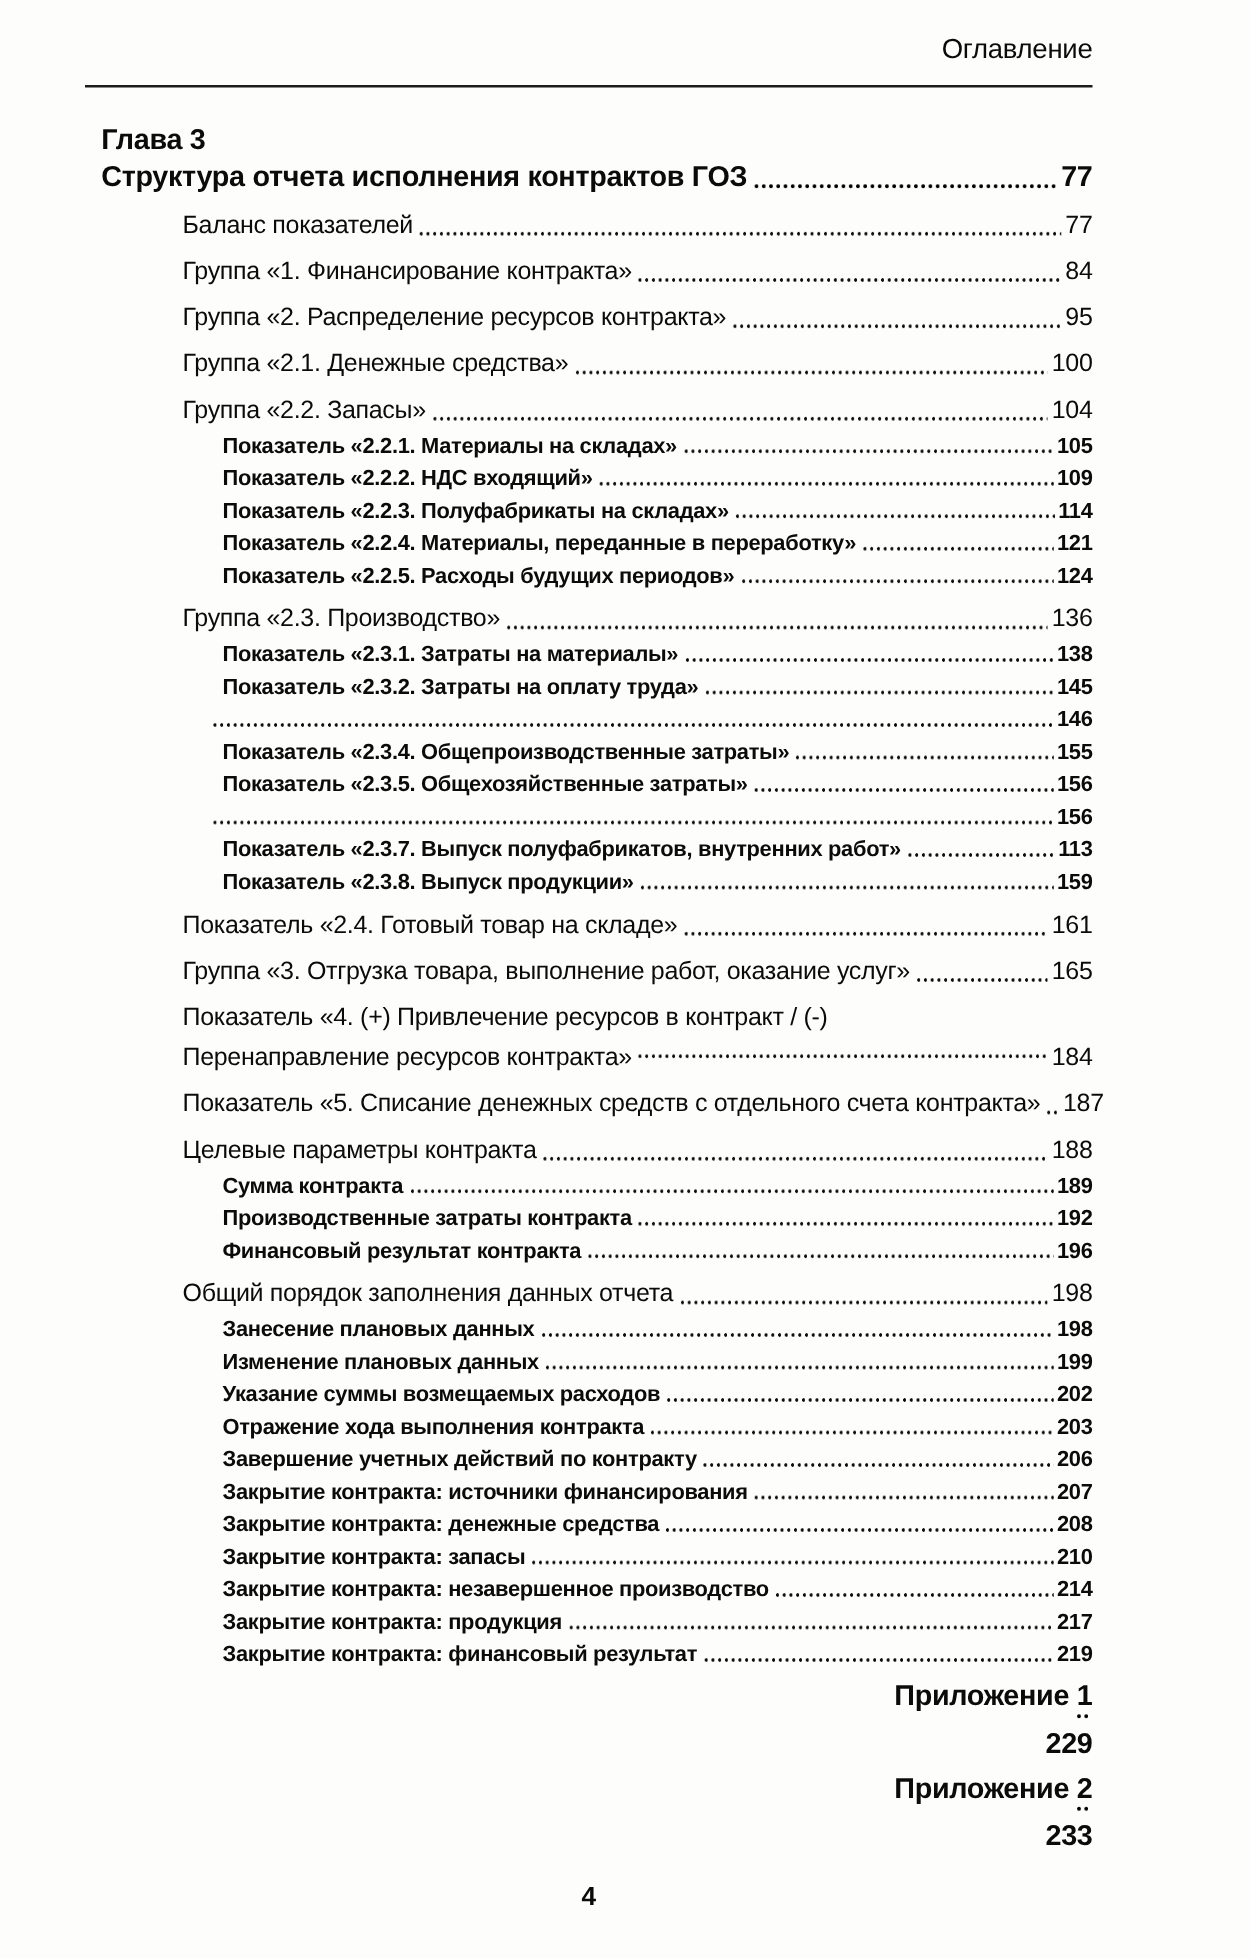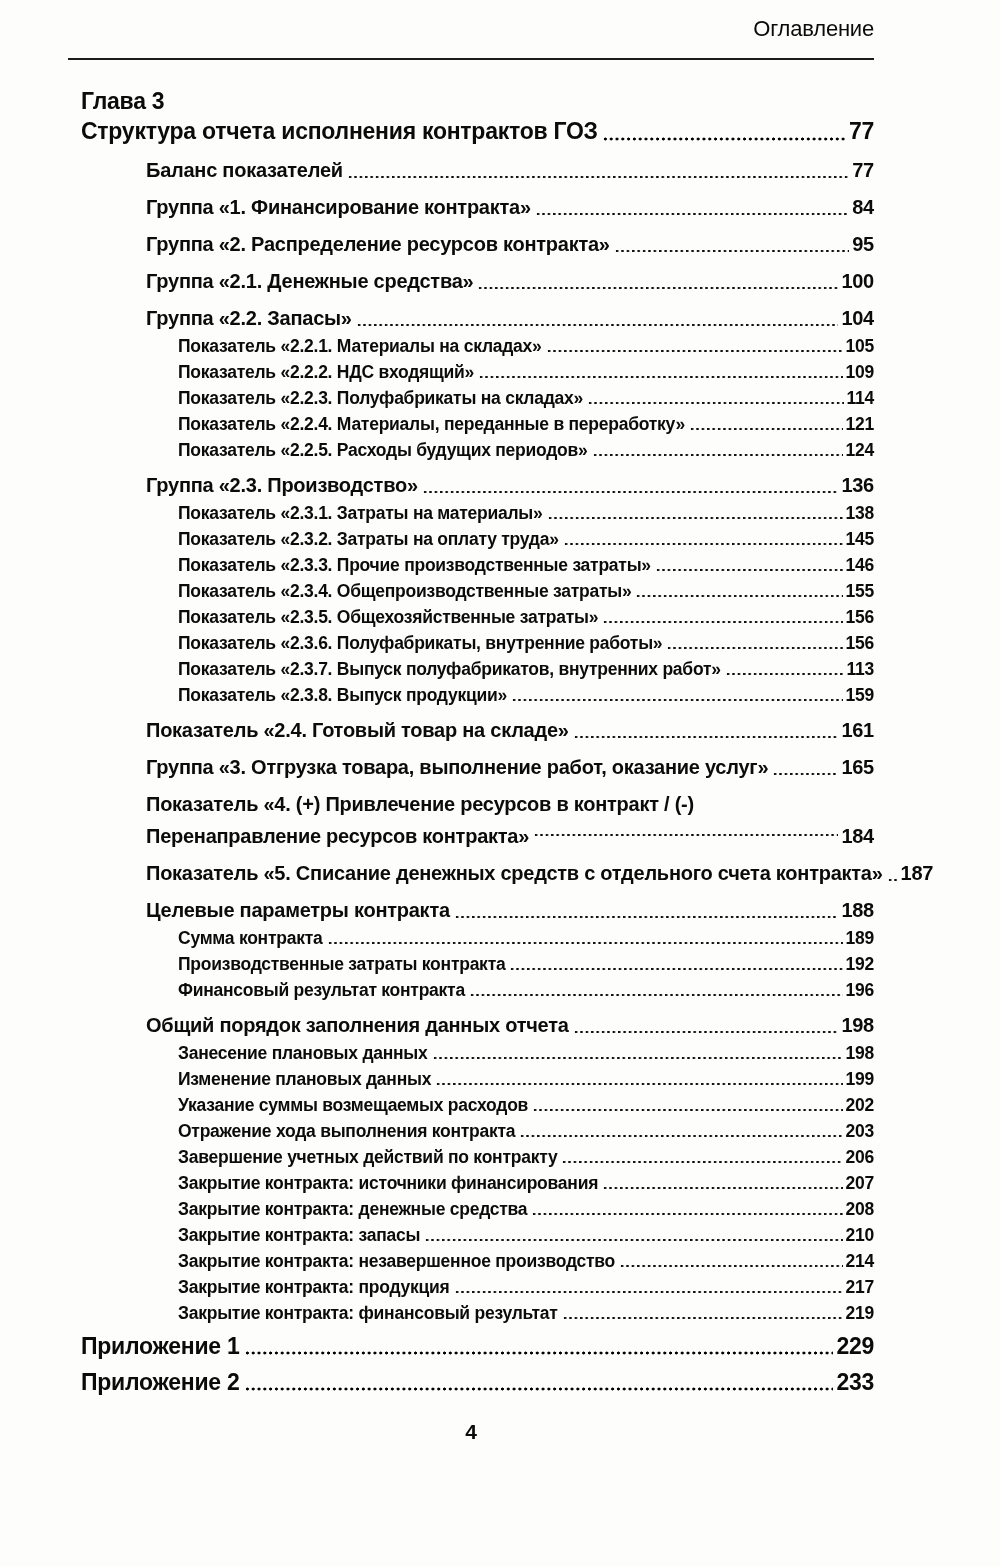--- a/index.html
+++ b/index.html
@@ -6,21 +6,21 @@
     margin: 0; padding: 0;
     width: 1000px; height: 1567px;
     background: #fdfdfb;
     font-family: "Liberation Sans", sans-serif;
     color: #0b0b0b;
     overflow: hidden;
   }
   .sheet {
     box-sizing: border-box;
     width: 938px; height: 1567px;
-    padding: 16px 64px 0 68px;
+    padding: 26px 64px 0 68px;
   }
   .header-row {
     text-align: right;
     font-size: 22px;
     line-height: 26px;
     letter-spacing: -0.2px;
   }
   .rule {
     border-bottom: 2.5px solid #1c1c1c;
     margin-top: 16px;
@@ -35,24 +35,25 @@
   .toc-page { white-space: nowrap; }
   .lvl0 {
     font-size: 23px;
     font-weight: bold;
     line-height: 30px;
   }
   .lvl0.appendix {
     font-size: 23px;
     line-height: 28px;
     margin-top: 8px;
+    flex-direction: column;
   }
   .lvl1 {
     font-size: 20px;
-    font-weight: bold;
+    font-weight: normal;
     margin-left: 65px;
     line-height: 25px;
     margin-top: 12px;
   }
   .lvl2 {
     font-size: 17.5px;
     font-weight: 600;
     margin-left: 97px;
     line-height: 22px;
     margin-top: 4px;
@@ -156,36 +157,34 @@
         <span class="toc-text">Показатель «2.3.1. Затраты на материалы»</span>
         <span class="leader"></span>
         <span class="toc-page">138</span>
       </div>
       <div class="toc-row lvl2">
         <span class="toc-text">Показатель «2.3.2. Затраты на оплату труда»</span>
         <span class="leader"></span>
         <span class="toc-page">145</span>
       </div>
       <div class="toc-row lvl2">
-        <span class="toc-text">Показатель «2.3.3. Прочие производственные затраты»</span>
         <span class="leader"></span>
         <span class="toc-page">146</span>
       </div>
       <div class="toc-row lvl2">
         <span class="toc-text">Показатель «2.3.4. Общепроизводственные затраты»</span>
         <span class="leader"></span>
         <span class="toc-page">155</span>
       </div>
       <div class="toc-row lvl2">
         <span class="toc-text">Показатель «2.3.5. Общехозяйственные затраты»</span>
         <span class="leader"></span>
         <span class="toc-page">156</span>
       </div>
       <div class="toc-row lvl2">
-        <span class="toc-text">Показатель «2.3.6. Полуфабрикаты, внутренние работы»</span>
         <span class="leader"></span>
         <span class="toc-page">156</span>
       </div>
       <div class="toc-row lvl2">
         <span class="toc-text">Показатель «2.3.7. Выпуск полуфабрикатов, внутренних работ»</span>
         <span class="leader"></span>
         <span class="toc-page">113</span>
       </div>
       <div class="toc-row lvl2">
         <span class="toc-text">Показатель «2.3.8. Выпуск продукции»</span>

